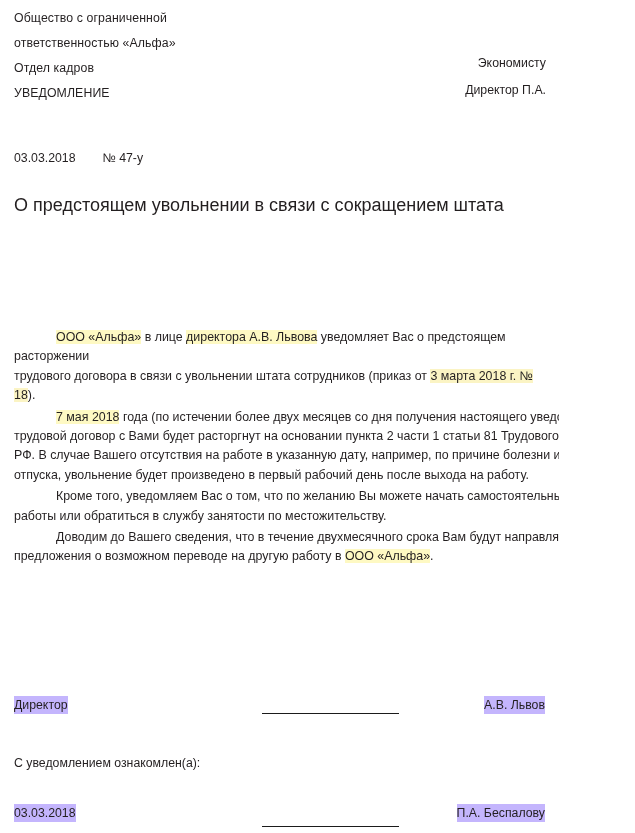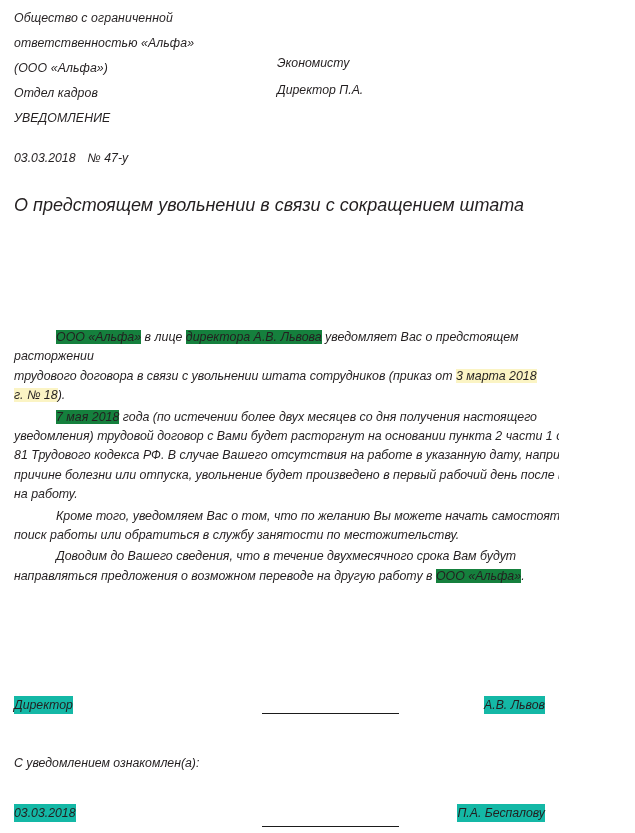--- a/index.html
+++ b/index.html
@@ -12,59 +12,58 @@
     font-family: "Liberation Sans", sans-serif;
     color: #231f20;
   }
   .page {
     position: relative;
     width: 559px;
     height: 833px;
     background: #ffffff;
     overflow: hidden;
     box-sizing: border-box;
-    font-style: italic;
   }
 
   
   .hdr-block {
     position: absolute;
     left: 14px;
     top: 6px;
     width: 380px;
   }
   .hdr-line {
     font-size: 12.3px;
     line-height: 25px;
     white-space: nowrap;
     letter-spacing: .1px;
   }
 
   .addressee {
     position: absolute;
-    right: 22px;
+    right: 13px;
     top: 50px;
     width: 260px;
-    text-align: left;
+    text-align: right;
   }
   .addressee-line {
     font-size: 12.3px;
     line-height: 27px;
     white-space: nowrap;
   }
 
   .doc-date {
     position: absolute;
     left: 14px;
     top: 149px;
     font-size: 12.3px;
     line-height: 18px;
     white-space: nowrap;
   }
-  .doc-date .num { margin-left: 12px; }
+  .doc-date .num { margin-left: 27px; }
 
   .subject {
     position: absolute;
     left: 14px;
     top: 196px;
     font-size: 18px;
     line-height: 18px;
     white-space: nowrap;
   }
 
@@ -85,22 +84,22 @@
   .para + .para { margin-top: 2px; }
   .para .ind { display: inline-block; width: 42px; }
 
   .p1 { width: 530px; }
   .p2 { width: 600px; }
   .p3 { width: 580px; }
   .p4 { width: 600px; }
 
   
   .hl       { background: #fbf4c4; }
-  .hl-soft  { background: #15803d; }
-  .hl-pale  { background: #14b8a6; }
+  .hl-soft  { background: #fef9c3; }
+  .hl-pale  { background: #c4b5fd; }
 
   
   .sig-row {
     position: absolute;
     left: 14px;
     right: 14px;
     font-size: 12.3px;
     line-height: 18px;
   }
   .sig-row .left  { float: left; }
@@ -122,21 +121,20 @@
   .rule-2 { top: 826px; }
 </style>
 </head>
 <body>
 
 <div class="page">
 
   <div class="hdr-block">
     <div class="hdr-line">Общество с ограниченной</div>
     <div class="hdr-line">ответственностью «Альфа»</div>
-    <div class="hdr-line">(ООО «Альфа»)</div>
     <div class="hdr-line">Отдел кадров</div>
     <div class="hdr-line">УВЕДОМЛЕНИЕ</div>
   </div>
 
   <div class="addressee">
     <div class="addressee-line">Экономисту</div>
     <div class="addressee-line">Директор  П.А.</div>
   </div>
 
   <div class="doc-date">

